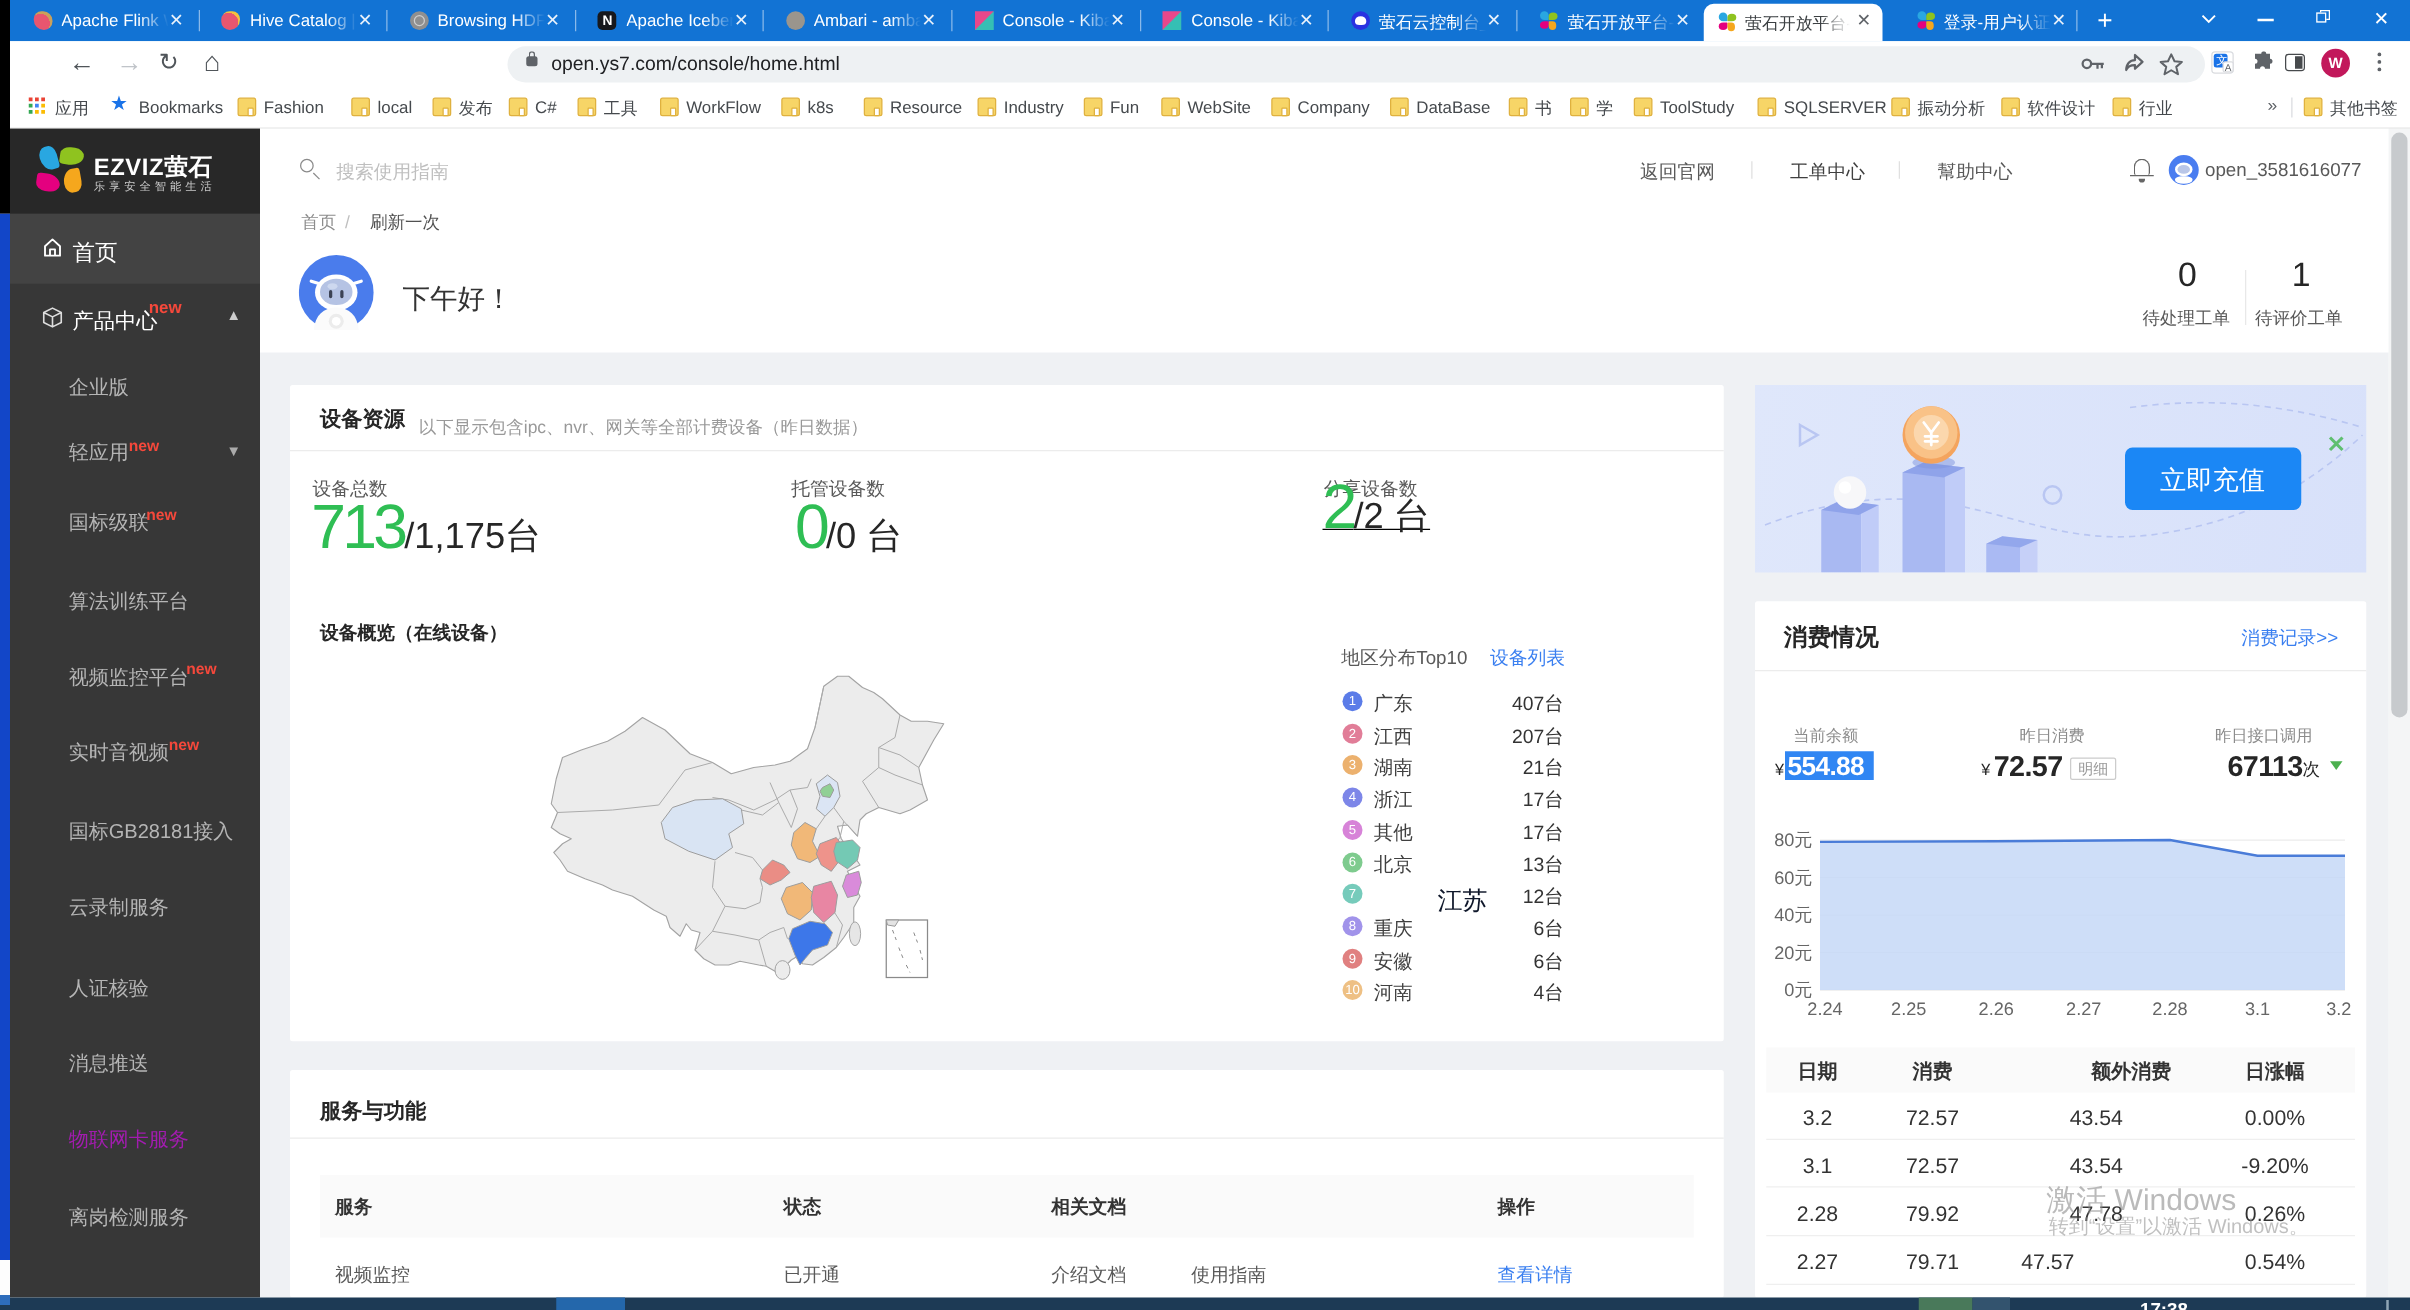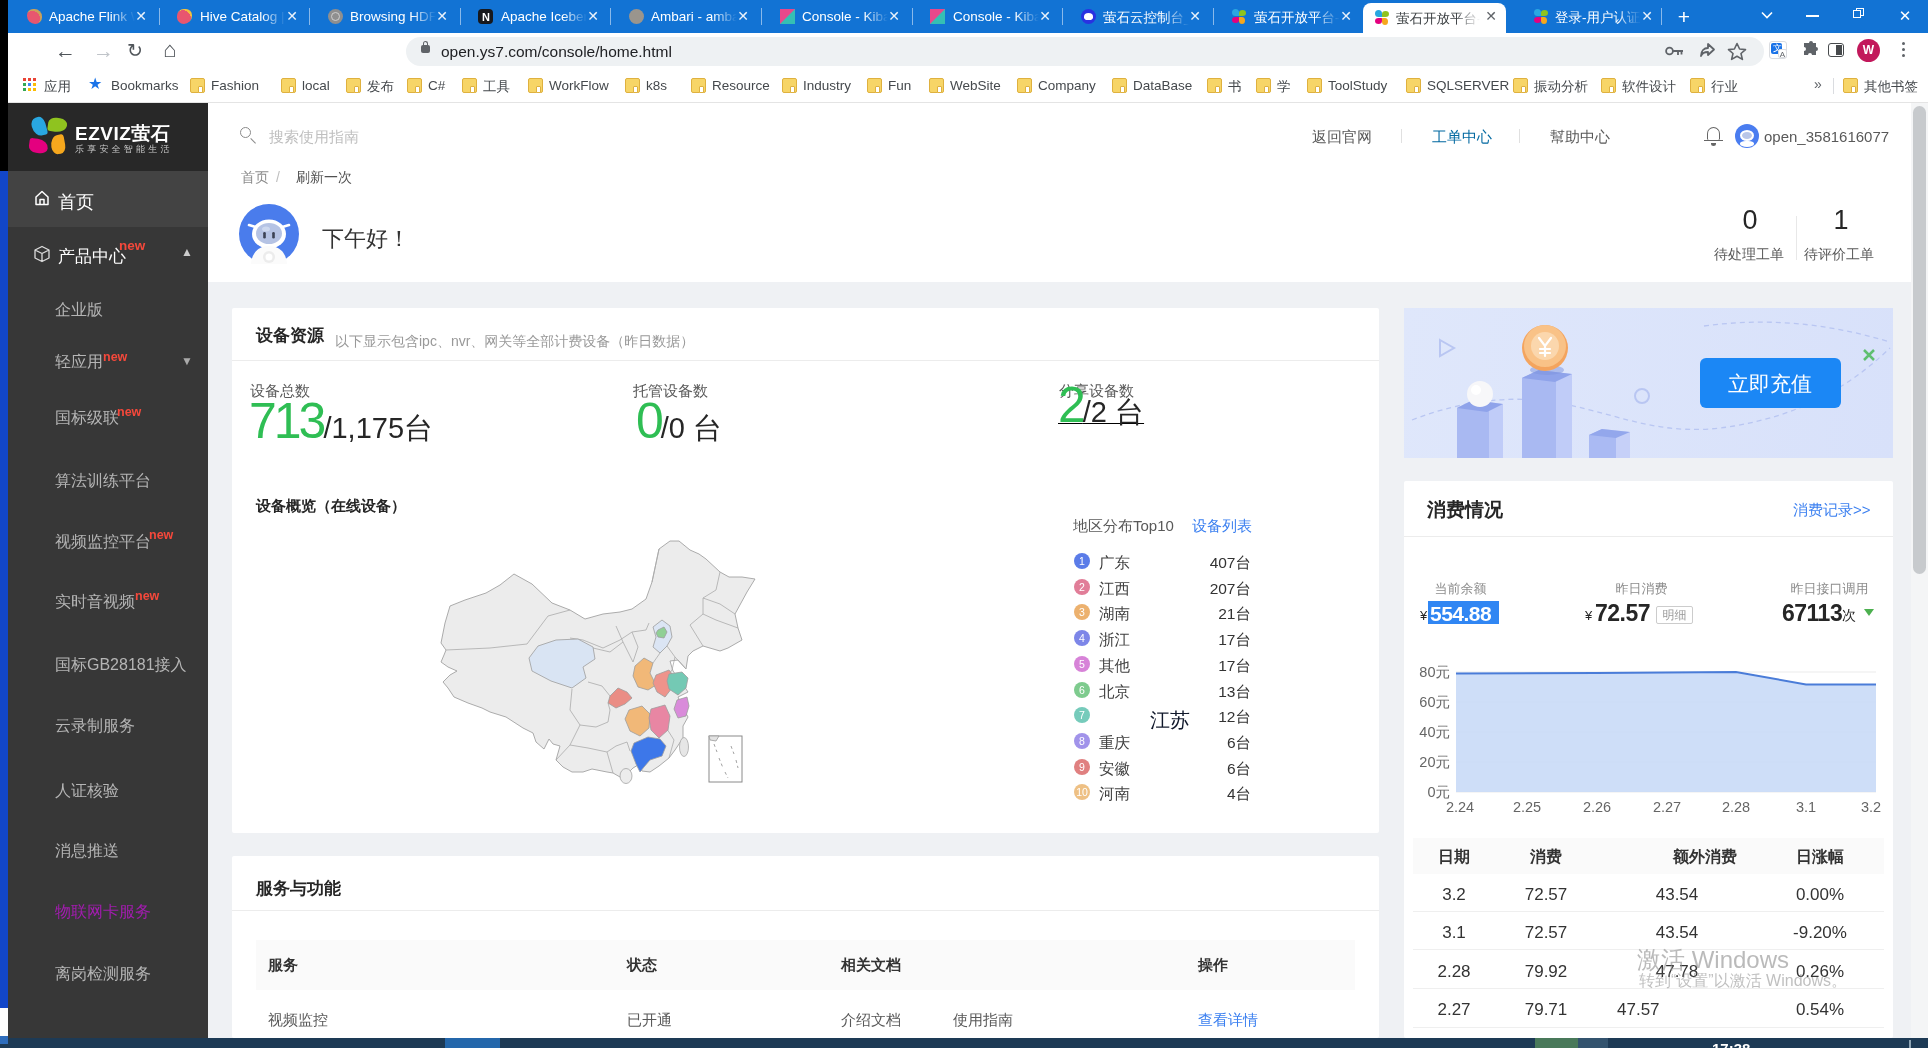--- a/index.html
+++ b/index.html
@@ -199,21 +199,21 @@
 <div class="a" style="left:55px;top:716px;font-size:16px;color:#b5b5b5;white-space:nowrap">云录制服务</div>
 <div class="a" style="left:55px;top:781px;font-size:16px;color:#b5b5b5;white-space:nowrap">人证核验</div>
 <div class="a" style="left:55px;top:841px;font-size:16px;color:#b5b5b5;white-space:nowrap">消息推送</div>
 <div class="a" style="left:55px;top:902px;font-size:16px;color:#a21caf;white-space:nowrap">物联网卡服务</div>
 <div class="a" style="left:55px;top:964px;font-size:16px;color:#b5b5b5;white-space:nowrap">离岗检测服务</div>
 <div class="a" style="left:240px;top:127px;width:11px;height:11px;border:1.8px solid #8a8a8a;border-radius:50%"></div>
 <div class="a" style="left:251px;top:138px;width:7px;height:0;border-top:1.8px solid #8a8a8a;transform:rotate(45deg);transform-origin:left top"></div>
 <div class="a" style="left:269px;top:128px;font-size:15px;color:#bfbfbf">搜索使用指南</div>
 <div class="a" style="left:1312px;top:128px;font-size:15px;color:#595959">返回官网</div>
 <div class="a" style="left:1401px;top:129px;width:1px;height:14px;background:#e0e0e0"></div>
-<div class="a" style="left:1432px;top:128px;font-size:15px;color:#0369a1">工单中心</div>
+<div class="a" style="left:1432px;top:128px;font-size:15px;color:#404040">工单中心</div>
 <div class="a" style="left:1519px;top:129px;width:1px;height:14px;background:#e0e0e0"></div>
 <div class="a" style="left:1550px;top:128px;font-size:15px;color:#595959">幫助中心</div>
 <div class="a" style="left:1707px;top:127px;width:13px;height:13px;border:1.7px solid #666;border-radius:7px 7px 2px 2px;border-bottom:none"></div>
 <div class="a" style="left:1704px;top:140px;width:19px;height:0;border-top:1.7px solid #666"></div>
 <div class="a" style="left:1711px;top:143px;width:5px;height:3px;background:#666;border-radius:0 0 3px 3px"></div>
 <div class="a" style="left:1735px;top:124px;width:24px;height:24px;background:#4a7df0;border-radius:50%"></div>
 <div class="a" style="left:1740px;top:130px;width:14px;height:11px;background:#fff;border-radius:50%"></div>
 <div class="a" style="left:1742px;top:132px;width:10px;height:7px;background:#b9c6e8;border-radius:50%"></div>
 <div class="a" style="left:1740px;top:141px;width:14px;height:6px;background:#fff;border-radius:40% 40% 50% 50%"></div>
 <div class="a" style="left:1764px;top:128px;font-size:15px;color:#595959">open_3581616077</div>
@@ -367,21 +367,21 @@
 </g>
 <rect x="296" y="50" width="141" height="50" rx="6" fill="#1b87f5"></rect>
 <text x="366" y="83" text-anchor="middle" font-size="21" fill="#fff" font-family="Liberation Sans">立即充值</text>
 </svg>
 <div class="a" style="left:1404px;top:481px;width:489px;height:557px;background:#fff;border-radius:2px"></div>
 <div class="a" style="left:1427px;top:497px;font-size:19px;font-weight:bold;color:#262626">消费情况</div>
 <div class="a" style="left:1793px;top:501px;font-size:15px;color:#3a7ff0">消费记录&gt;&gt;</div>
 <div class="a" style="left:1404px;top:536px;width:489px;height:1px;background:#ececec"></div>
 <div class="a" style="left:1413px;top:580px;width:95px;text-align:center;font-size:13px;color:#8c8c8c">当前余额</div>
 <div class="a" style="left:1594px;top:580px;width:95px;text-align:center;font-size:13px;color:#8c8c8c">昨日消费</div>
-<div class="a" style="left:1772px;top:580px;width:115px;text-align:center;font-size:13px;color:#8c8c8c">昨日接口调用</div>
+<div class="a" style="left:1772px;top:580px;width:115px;text-align:left;font-size:13px;color:#8c8c8c">昨日接口调用</div>
 <div class="a" style="left:1420px;top:608px;font-size:13px;color:#262626">¥</div>
 <div class="a" style="left:1428px;top:601px;width:71px;height:23px;background:#3086f3"></div>
 <div class="a" style="left:1430px;top:602px;font-size:21px;font-weight:bold;color:#fff;letter-spacing:-0.5px">554.88</div>
 <div class="a" style="left:1585px;top:608px;font-size:13px;color:#262626">¥</div>
 <div class="a" style="left:1595px;top:600px;font-size:23px;font-weight:bold;color:#262626;letter-spacing:-0.5px">72.57</div>
 <div class="a" style="left:1656px;top:606px;width:37px;height:18px;border:1px solid #ccc;border-radius:2px;font-size:12px;color:#999;text-align:center;line-height:17px">明细</div>
 <div class="a" style="left:1782px;top:600px;font-size:23px;font-weight:bold;color:#262626;letter-spacing:-0.5px">67113</div>
 <div class="a" style="left:1842px;top:607px;font-size:14px;color:#262626">次</div>
 <div class="a" style="left:1864px;top:609px;width:0;height:0;border-left:5px solid transparent;border-right:5px solid transparent;border-top:7px solid #4cb04f"></div>
 <svg class="a" style="left:1404px;top:650px" width="489" height="175" viewBox="0 0 489 175">

